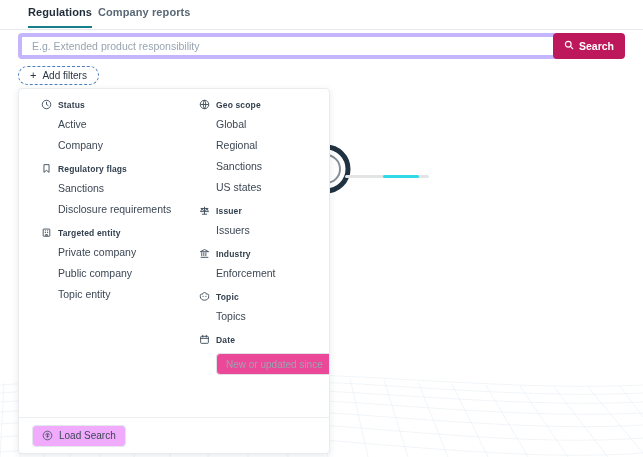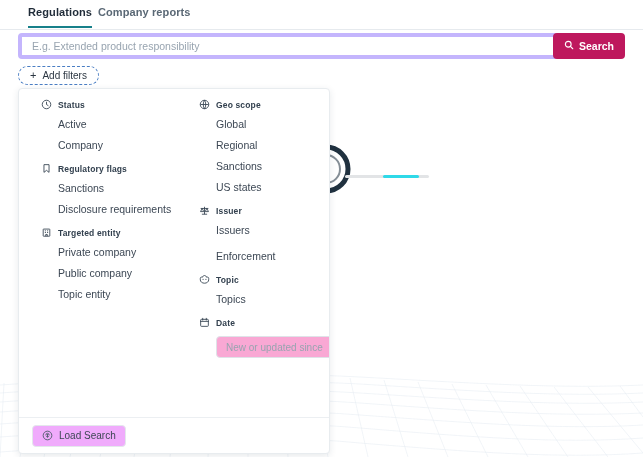--- a/index.html
+++ b/index.html
@@ -192,21 +192,21 @@
     white-space: nowrap;
   }
   .grp { margin-bottom: 10px; }
   .grp:last-child { margin-bottom: 0; }
 
   .date-input {
     margin: 2px 0 0 17px;
     width: 124px; height: 22px;
     border: 1px solid #dfe3e8;
     border-radius: 4px;
-    background: #f9a8d4;
+    background: #ec4899;
     padding: 0 9px;
     font-size: 10px;
     color: #2b3642;
     font-family: "Liberation Sans", sans-serif;
     outline: none;
   }
   .date-input::placeholder { color: #98a4b0; }
 
   .panel-footer {
     position: absolute;
@@ -368,20 +368,29 @@
               <span class="ic">
                 <svg width="11" height="11" viewBox="0 0 16 16" fill="none" stroke="#33414f" stroke-width="1.25">
                   <path d="M8 2.6 v10.8 M4.2 13.4 h7.6 M2.4 5 h11.2 M4.6 5 L2.2 9.6 h4.8 z M11.4 5 L9 9.6 h4.8 z" stroke-linejoin="round"></path>
                 </svg>
               </span>
               <span>Issuer</span>
             </div>
             <div class="opt">Issuers</div>
           </div>
           <div class="grp">
+            <div class="group-head">
+              <span class="ic">
+                <svg width="11" height="11" viewBox="0 0 16 16" fill="none" stroke="#33414f" stroke-width="1.25">
+                  <path d="M8 2.2 L14 5.4 H2 z" stroke-linejoin="round"></path>
+                  <path d="M4 6.4 v5.4 M7 6.4 v5.4 M10 6.4 v5.4 M2.4 13.6 h11.2"></path>
+                </svg>
+              </span>
+              <span>Industry</span>
+            </div>
             <div class="opt">Enforcement</div>
           </div>
           <div class="grp">
             <div class="group-head">
               <span class="ic">
                 <svg width="11" height="11" viewBox="0 0 16 16" fill="none" stroke="#33414f" stroke-width="1.25">
                   <path d="M8 2.2 c1.5 0 2.6 1 2.6 2.3 h1.8 c1 0 1.7.8 1.7 1.8 v2.3 c0 2.6-2.7 4.8-6.1 4.8 S1.9 11.2 1.9 8.6 V6.3 c0-1 .7-1.8 1.7-1.8 h1.8 C5.4 3.2 6.5 2.2 8 2.2 z" stroke-linejoin="round"></path>
                   <path d="M5.9 7.8 h.01 M10.1 7.8 h.01" stroke-linecap="round" stroke-width="1.6"></path>
                 </svg>
               </span>

